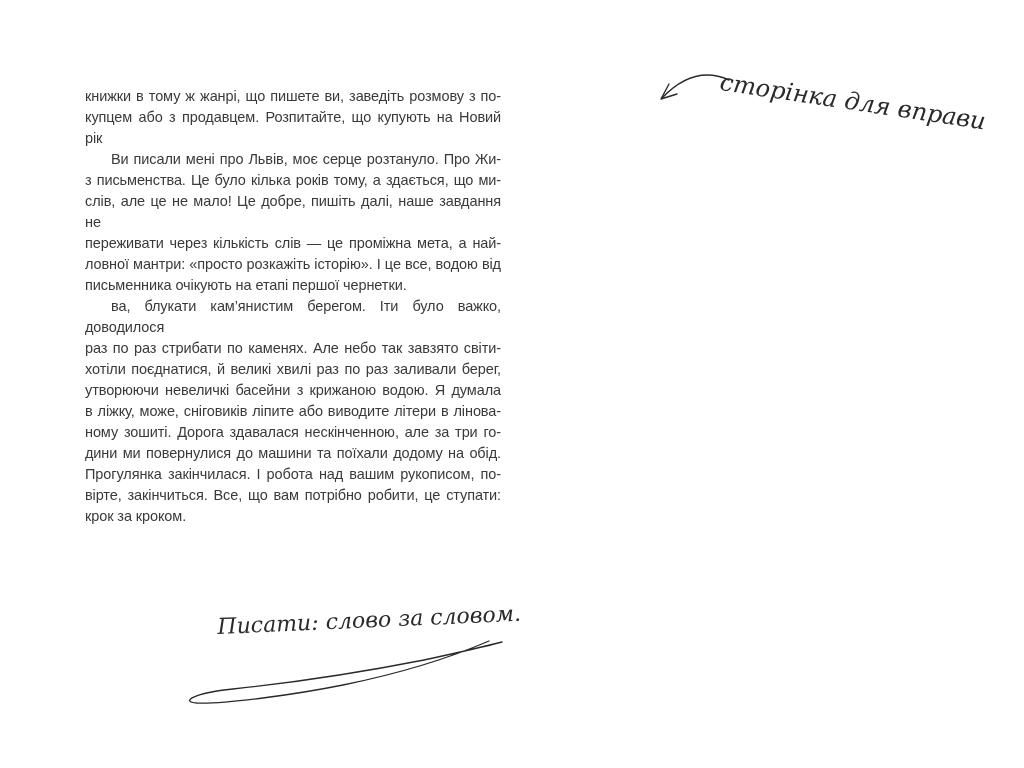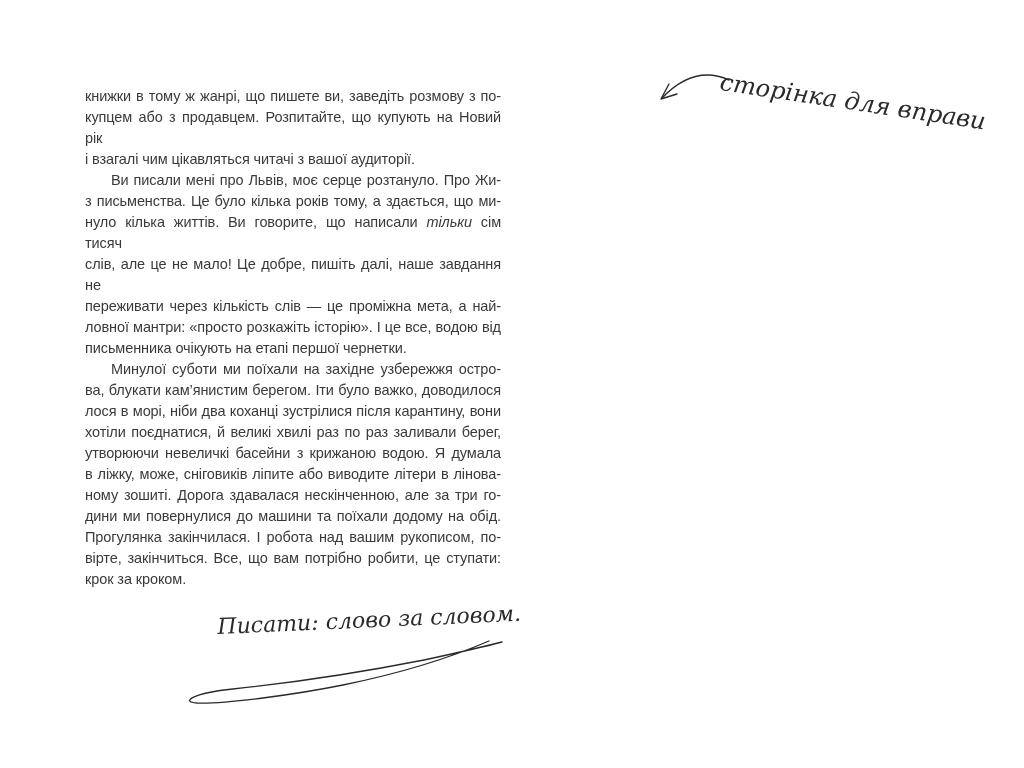--- a/index.html
+++ b/index.html
@@ -65,35 +65,32 @@
 </style>
 </head>
 <body style="--page-bg: #ffffff; --text-color: #3a3a3a; --ink-color: #2a2a2a;">
 
 <div class="spread">
 
   <div class="body-text">
       <div class="para">
         <div class="line">книжки в тому ж жанрі, що пишете ви, заведіть розмову з по-</div>
         <div class="line">купцем або з продавцем. Розпитайте, що купують на Новий рік</div>
-        <div class="line last">і взагалі чим цікавляться читачі з вашої аудиторії.</div>
       </div>
       <div class="para indent">
         <div class="line">Ви писали мені про Львів, моє серце розтануло. Про Жи-</div>
         <div class="line">з письменства. Це було кілька років тому, а здається, що ми-</div>
-        <div class="line"><span>нуло кілька життів. Ви говорите, що написали </span><i>тільки</i><span> сім тисяч</span></div>
         <div class="line">слів, але це не мало! Це добре, пишіть далі, наше завдання не</div>
         <div class="line">переживати через кількість слів — це проміжна мета, а най-</div>
         <div class="line">ловної мантри: «просто розкажіть історію». І це все, водою від</div>
         <div class="line last">письменника очікують на етапі першої чернетки.</div>
       </div>
       <div class="para indent">
-        <div class="line">Минулої суботи ми поїхали на західне узбережжя остро-</div>
         <div class="line">ва, блукати кам’янистим берегом. Іти було важко, доводилося</div>
-        <div class="line">лося в морі, ніби два коханці зустрілися після карантину, вони</div>
+        <div class="line">раз по раз стрибати по каменях. Але небо так завзято світи-</div>
         <div class="line">хотіли поєднатися, й великі хвилі раз по раз заливали берег,</div>
         <div class="line">утворюючи невеличкі басейни з крижаною водою. Я думала</div>
         <div class="line">в ліжку, може, сніговиків ліпите або виводите літери в лінова-</div>
         <div class="line">ному зошиті. Дорога здавалася нескінченною, але за три го-</div>
         <div class="line">дини ми повернулися до машини та поїхали додому на обід.</div>
         <div class="line">Прогулянка закінчилася. І робота над вашим рукописом, по-</div>
         <div class="line">вірте, закінчиться. Все, що вам потрібно робити, це ступати:</div>
         <div class="line last">крок за кроком.</div>
       </div>
     </div>

